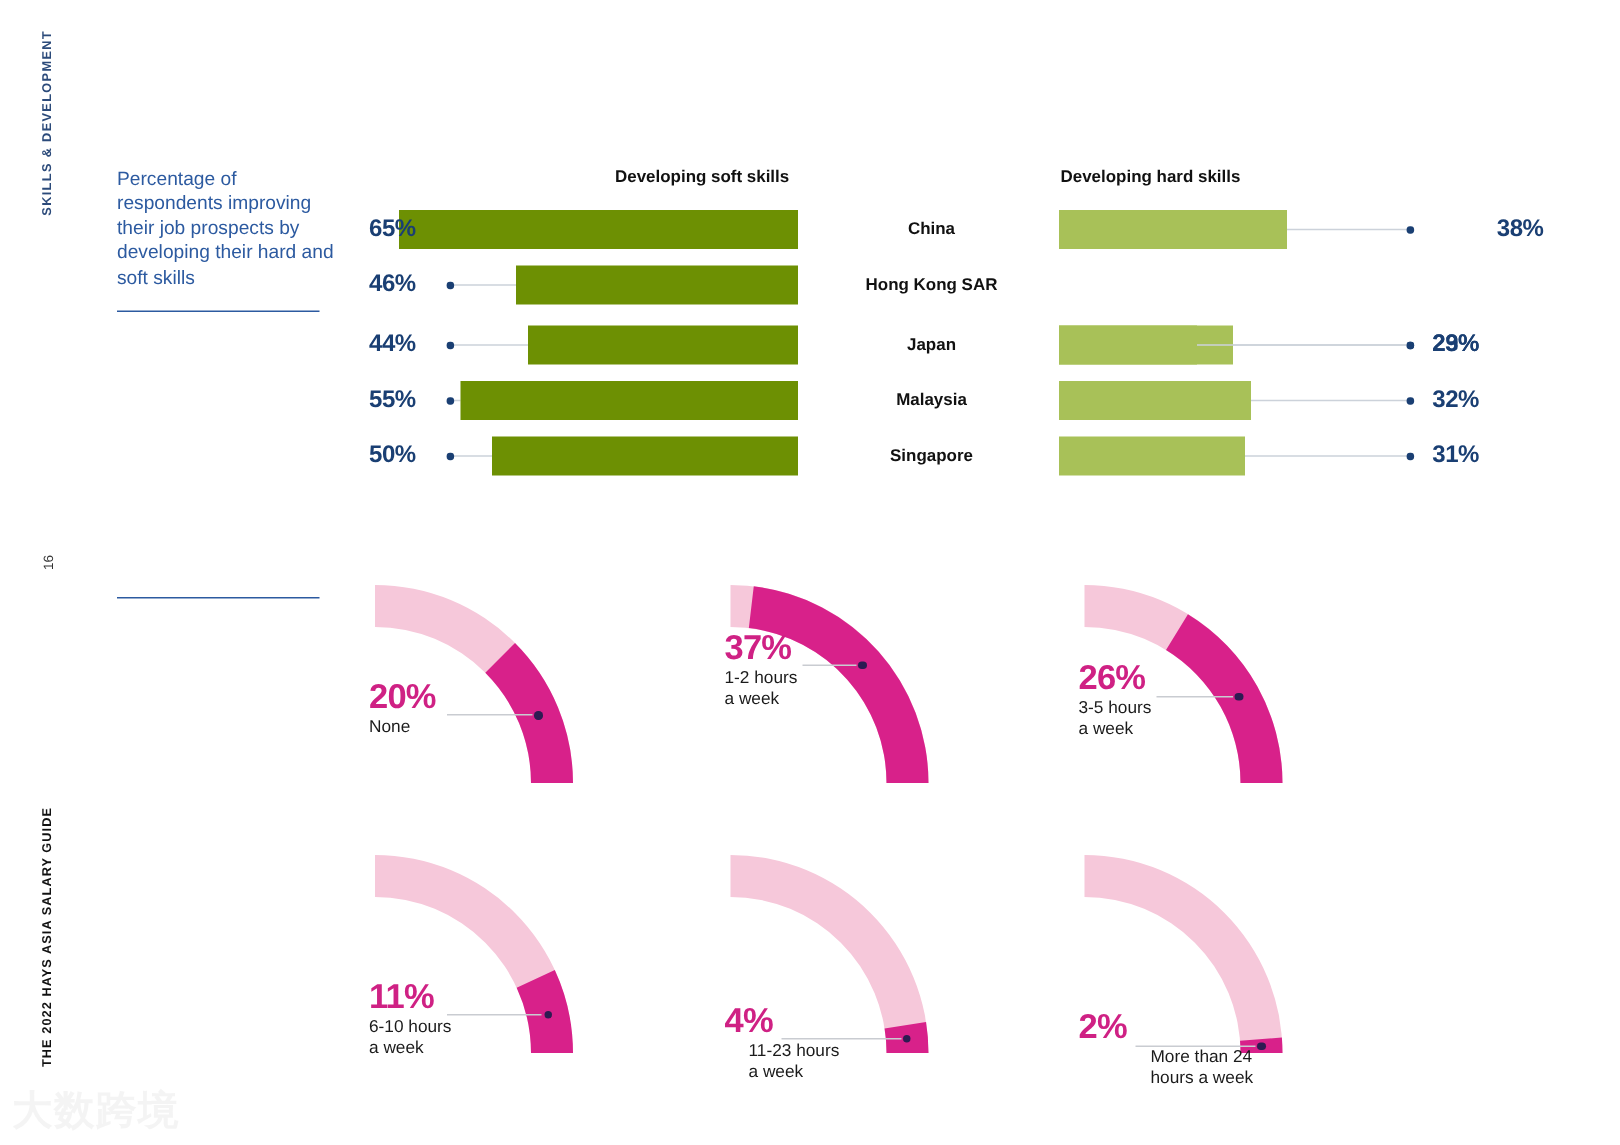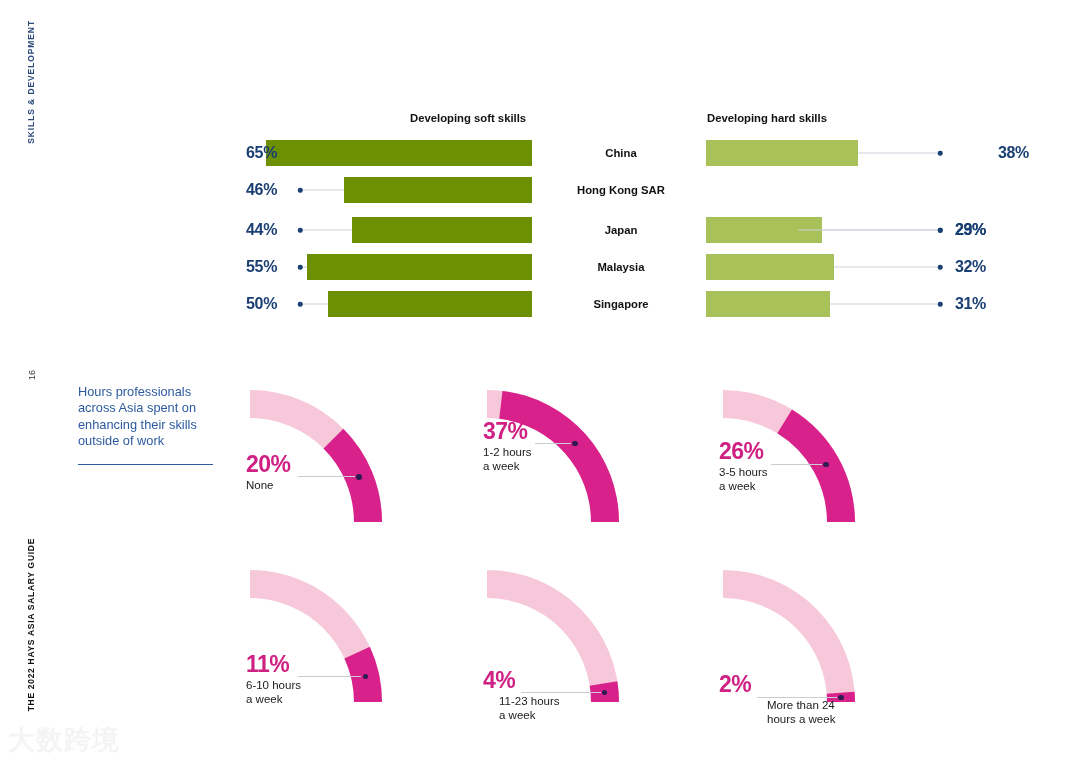--- a/index.html
+++ b/index.html
@@ -90,23 +90,26 @@
 </style>
 </head>
 <body>
 
 <div class="page">
 
   <div class="rail-text" id="rail-section">SKILLS &amp; DEVELOPMENT</div>
   <div class="rail-text" id="rail-page">16</div>
   <div class="rail-text" id="rail-guide">THE 2022 HAYS ASIA SALARY GUIDE</div>
 
+  <div class="intro" id="intro-1">
+    <div>Percentage of respondents improving their job prospects by developing their hard and soft skills</div>
+    <div class="rule"></div>
+  </div>
 
   <div class="intro" id="intro-2">
-    <div>Hours professionals across Asia spent on enhancing their skills outside of work</div>
     <div class="rule"></div>
   </div>
 
   <div class="bar-head" id="head-soft">Developing soft skills</div>
   <div class="bar-head" id="head-hard">Developing hard skills</div>
 
   <div id="bars">
       <div class="bar-row soft-row" style="top: 138px;">
         <div class="leader" style="left: 56px; width: 0px;"></div>
         <div class="dot" style="left: 54px;"></div>

